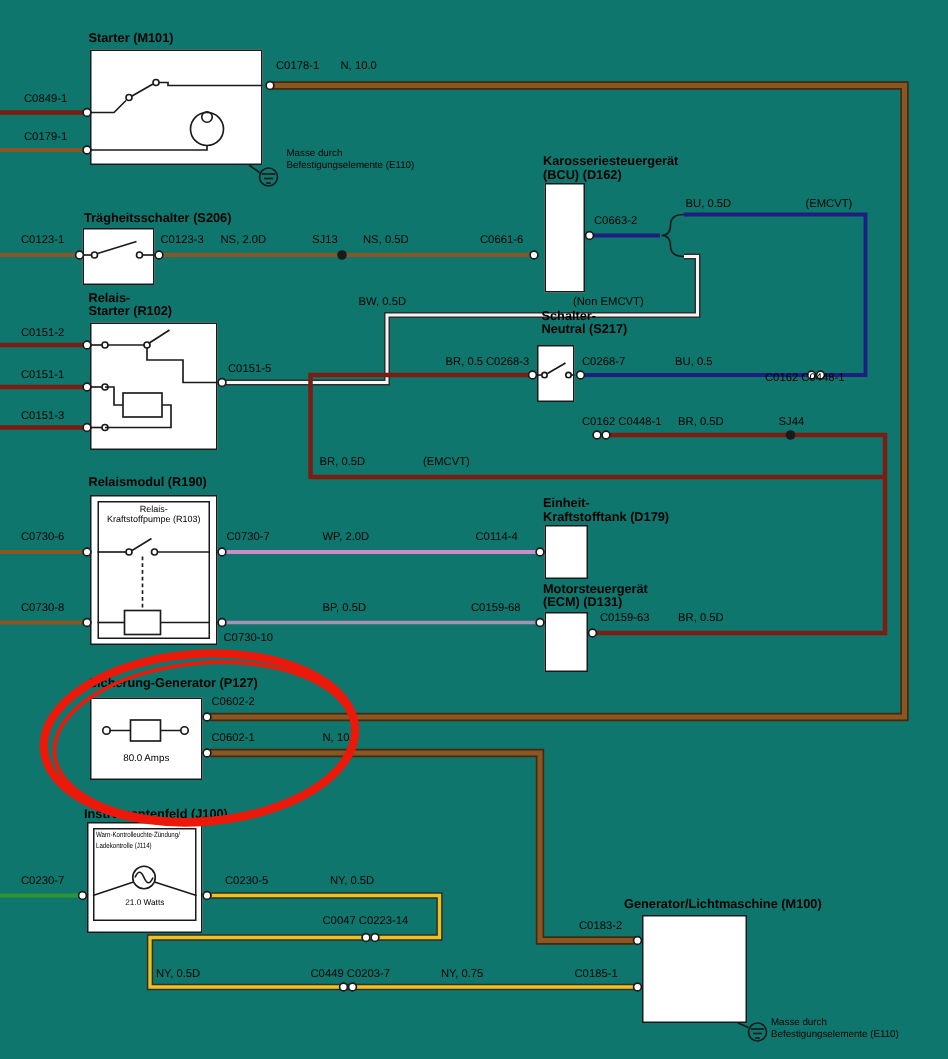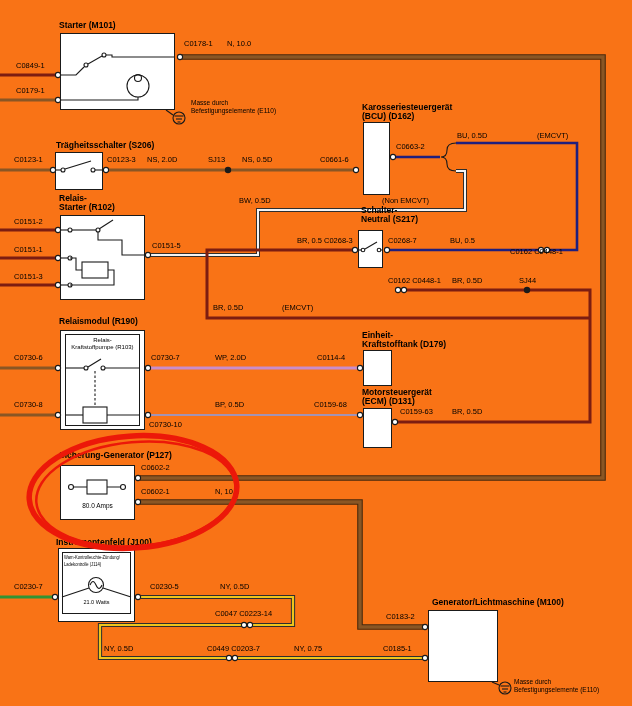--- a/index.html
+++ b/index.html
@@ -1,17 +1,17 @@
 <!DOCTYPE html>
 <html style="--wire-brown: #8a5624; --wire-brown-edge: #46290c; --wire-maroon: #7c1d11; --wire-blue: #1f1f7e; --wire-yellow: #eec41c; --wire-edge-dark: #2e2e2e; --wire-white: #f4f4f4; --wire-violet: #ca8dca; --wire-gray-purple: #a393b4; --wire-green: #2f9433; --diagram-line: #1a1a1a; --annotation-red: #ec1809;"><head>
 <meta charset="utf-8">
 <style>
   * { box-sizing: border-box; }
   body { margin:0; background:#fff; font-family:"Liberation Sans", sans-serif; }
-  #stage { position:relative; width:632px; height:706px; background:#f97316; overflow:hidden; }
+  #stage { position:relative; width:632px; height:706px; background:#0f766e; overflow:hidden; }
   svg.layer { position:absolute; left:0; top:0; pointer-events:none; }
   #wires  { z-index:1; }
   #symbols{ z-index:3; }
   #annot  { z-index:5; }
   .box { position:absolute; border:1.2px solid var(--diagram-line); background:#fff; z-index:2; }
   .box.inner { border-width:1px; }
   .t  { position:absolute; z-index:4; font-size:8.5px; font-weight:bold; color:#000; white-space:nowrap; line-height:1; }
   .l  { position:absolute; z-index:4; font-size:7.5px; color:#000; white-space:nowrap; line-height:1; }
   .s  { position:absolute; z-index:4; font-size:6.5px; color:#000; white-space:nowrap; line-height:1; }
   .c6 { position:absolute; z-index:4; font-size:6px; color:#000; white-space:nowrap; line-height:1; text-align:center; }
@@ -230,21 +230,21 @@
   <div class="c6" style="left:65px;top:337px;width:75px">Relais-</div>
   <div class="c6" style="left:65px;top:344px;width:75px">Kraftstoffpumpe (R103)</div>
   <div class="t" style="left:362px;top:331px">Einheit-</div>
   <div class="t" style="left:362px;top:340px">Kraftstofftank (D179)</div>
   <div class="t" style="left:362px;top:388px">Motorsteuergerät</div>
   <div class="t" style="left:362px;top:397px">(ECM) (D131)</div>
   <div class="t" style="left:59px;top:451px">Sicherung-Generator (P127)</div>
   <div class="t" style="left:56px;top:538px">Instrumentenfeld (J100)</div>
   <div class="xs" style="left:64px;top:555px">Warn-Kontrolleuchte-Zündung/</div>
   <div class="xs" style="left:64px;top:562px">Ladekontrolle (J114)</div>
-  <div class="t" style="left:432px;top:598px">Generator/Lichtmaschine (M100)</div>
+  <div class="t" style="left:416px;top:598px">Generator/Lichtmaschine (M100)</div>
 
   <div class="l" style="left:16px;top:62px">C0849-1</div>
   <div class="l" style="left:16px;top:87px">C0179-1</div>
   <div class="l" style="left:184px;top:40px">C0178-1</div>
   <div class="l" style="left:227px;top:40px">N, 10.0</div>
   <div class="s" style="left:191px;top:100px">Masse durch</div>
   <div class="s" style="left:191px;top:108px">Befestigungselemente (E110)</div>
   <div class="l" style="left:14px;top:156px">C0123-1</div>
   <div class="l" style="left:107px;top:156px">C0123-3</div>
   <div class="l" style="left:147px;top:156px">NS, 2.0D</div>

